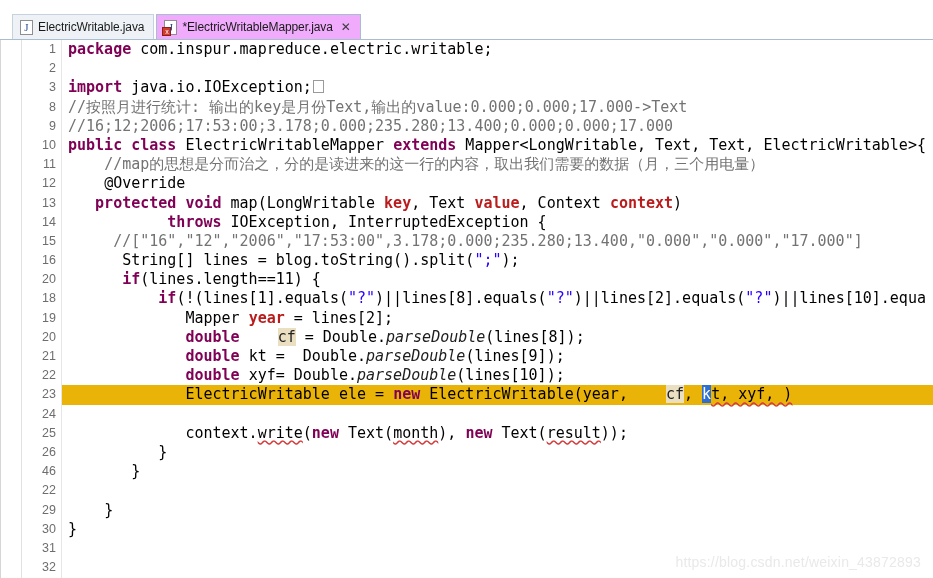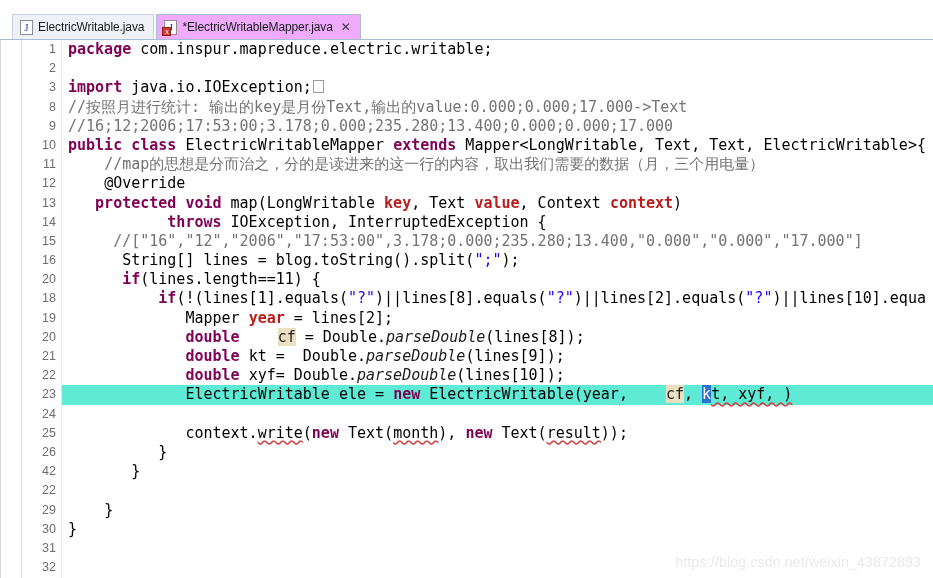--- a/index.html
+++ b/index.html
@@ -165,21 +165,21 @@
     font-size: 12.5px;
     font-family: "Liberation Sans", sans-serif;
     position: relative;
   }
   .codeline {
     color: #202020;
     padding-left: 6px;
     position: relative;
   }
   .codeline.current {
-    background: #5eead4;
+    background: #eab308;
   }
 
   
   .kw    { color: #7f0055; font-weight: bold; }
   .cmt   { color: #737373; }
   .str   { color: #2a00ff; }
   .lvar  { color: #b91c1c; font-weight: bold; }
   .stat  { font-style: italic; }
   .plain { color: #000000; }
   .occ   { background: #eadfc0; margin-left: 29px; }
@@ -260,21 +260,21 @@
     <div class="ln">20</div>
     <div class="ln">18</div>
     <div class="ln">19</div>
     <div class="ln">20</div>
     <div class="ln">21</div>
     <div class="ln">22</div>
     <div class="ln">23</div>
     <div class="ln">24</div>
     <div class="ln">25</div>
     <div class="ln">26</div>
-    <div class="ln">42</div>
+    <div class="ln">46</div>
     <div class="ln">22</div>
     <div class="ln">29</div>
     <div class="ln">30</div>
     <div class="ln">31</div>
     <div class="ln">32</div>
   </div>
 
   <div class="code-area">
 
     <div class="codeline"><span class="kw">package</span><span class="plain"> com.inspur.mapreduce.electric.writable;</span></div>

